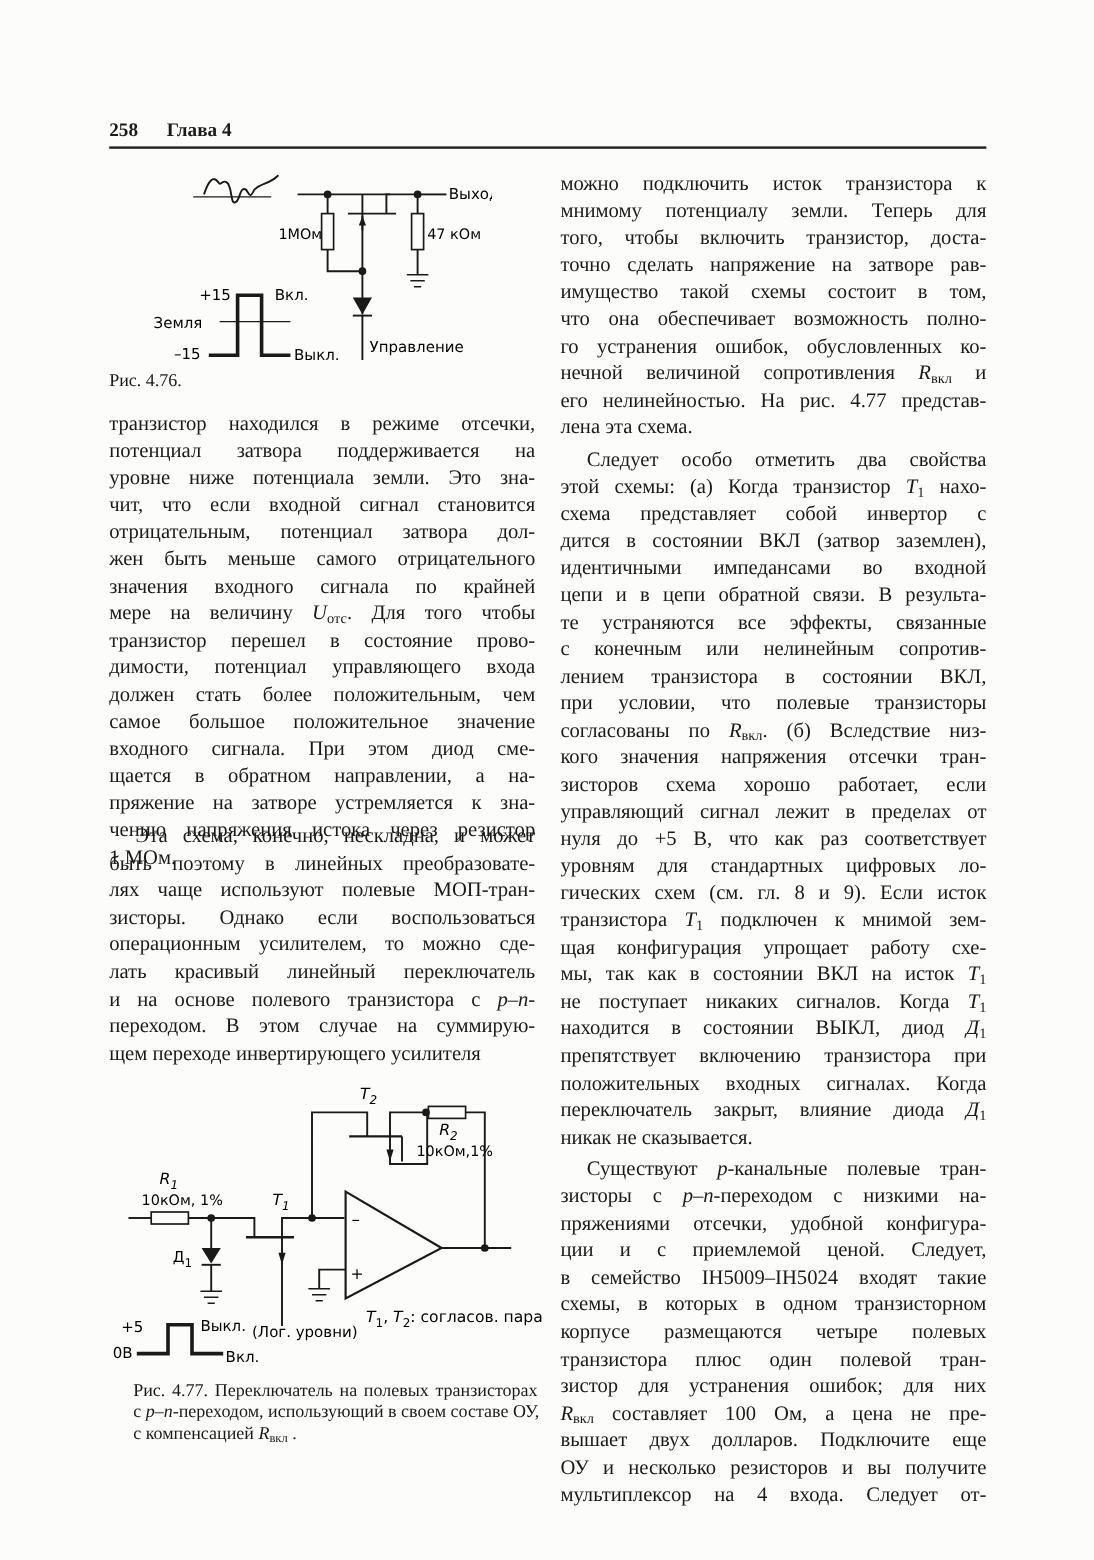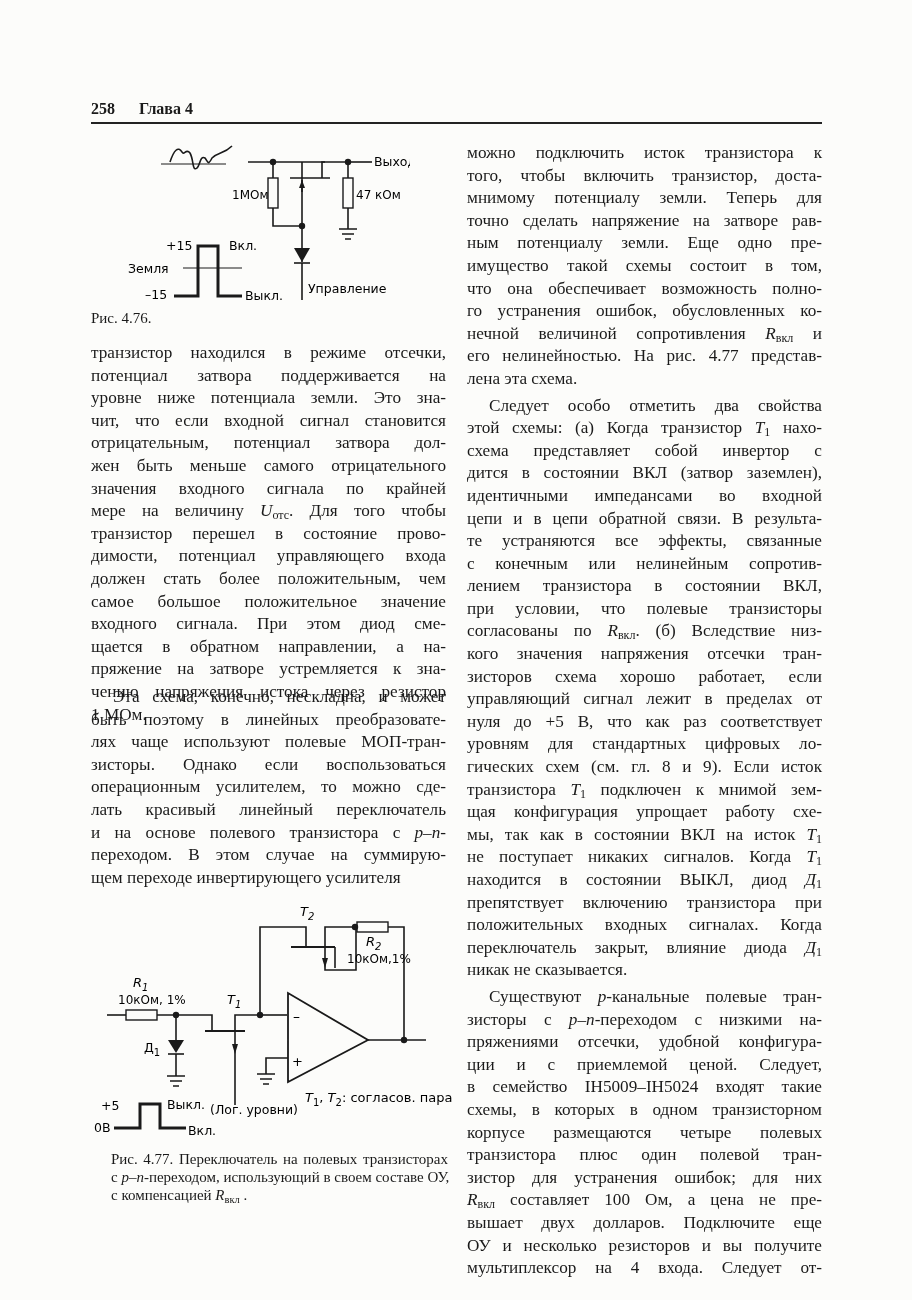--- a/index.html
+++ b/index.html
@@ -185,24 +185,23 @@
 </svg>
 <div class="caption" style="left:91px;top:1150px;width:357px;" id="cap477">
     <span class="line">Рис. 4.77. Переключатель на полевых транзисторах</span>
     <span class="line">с <i>p</i>–<i>n</i>-переходом, использующий в своем составе ОУ,</span>
     <span class="line last">с компенсацией <i>R</i><span class="sub">вкл</span> .</span>
   </div>
 
 <div class="col right" id="right-col">
     <div>
       <span class="line">можно подключить исток транзистора к</span>
+      <span class="line">мнимому потенциалу земли. Теперь для</span>
       <span class="line">того, чтобы включить транзистор, доста-</span>
-      <span class="line">мнимому потенциалу земли. Теперь для</span>
       <span class="line">точно сделать напряжение на затворе рав-</span>
-      <span class="line">ным потенциалу земли. Еще одно пре-</span>
       <span class="line">имущество такой схемы состоит в том,</span>
       <span class="line">что она обеспечивает возможность полно-</span>
       <span class="line">го устранения ошибок, обусловленных ко-</span>
       <span class="line">нечной величиной сопротивления <i>R</i><span class="sub">вкл</span> и</span>
       <span class="line">его нелинейностью. На рис. 4.77 представ-</span>
       <span class="line last">лена эта схема.</span>
     </div>
     <div style="margin-top: 4px;">
       <span class="line indent">Следует особо отметить два свойства</span>
       <span class="line">этой схемы: (а) Когда транзистор <i>T</i><span class="sub">1</span> нахо-</span>

